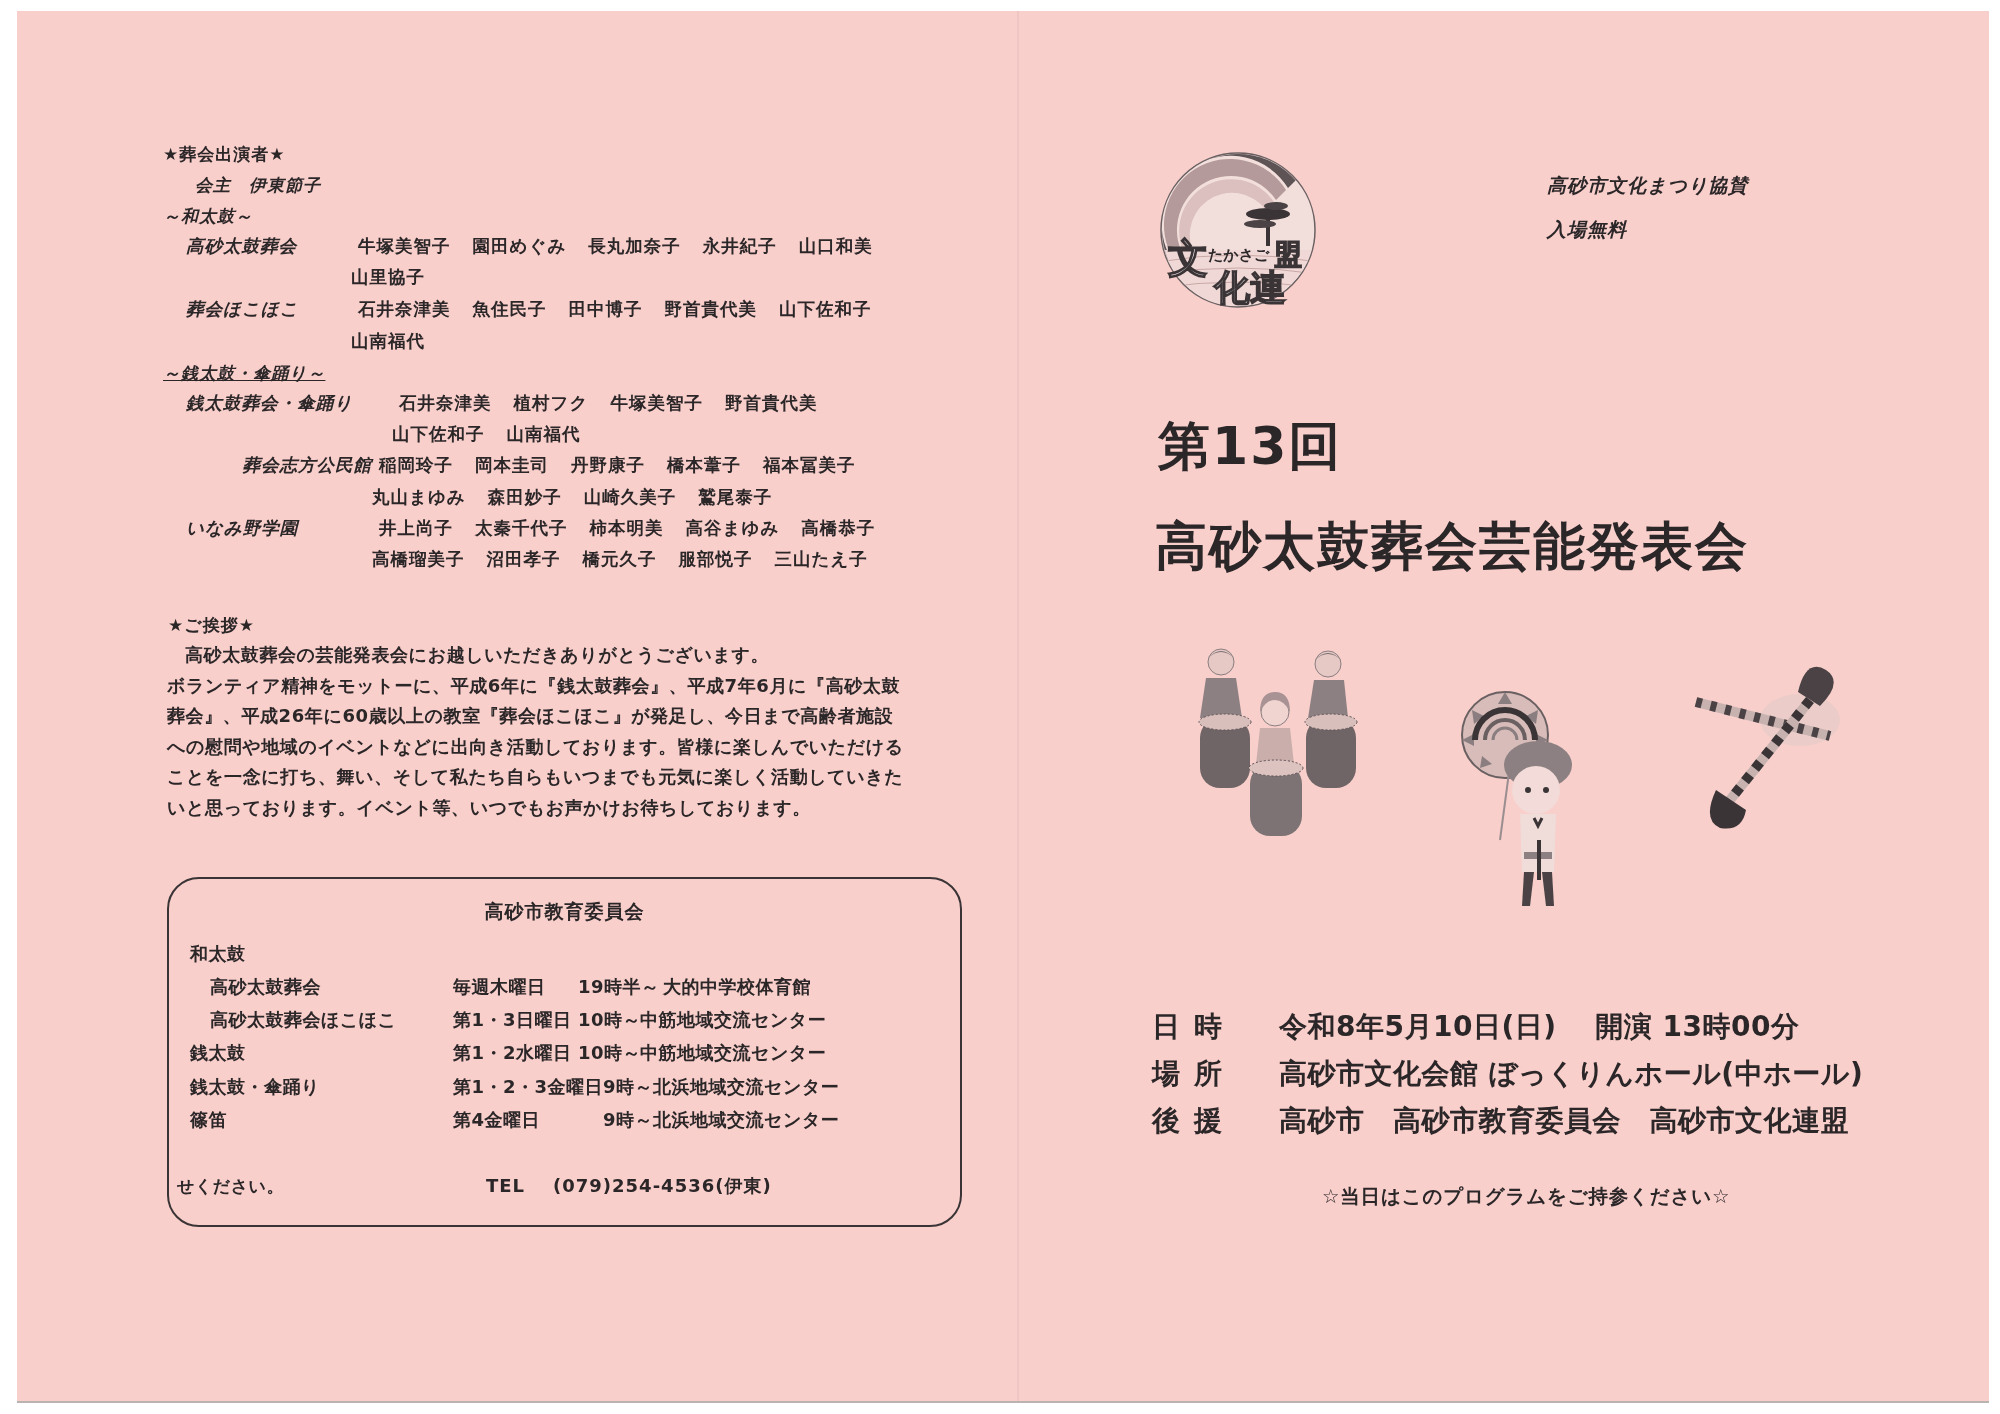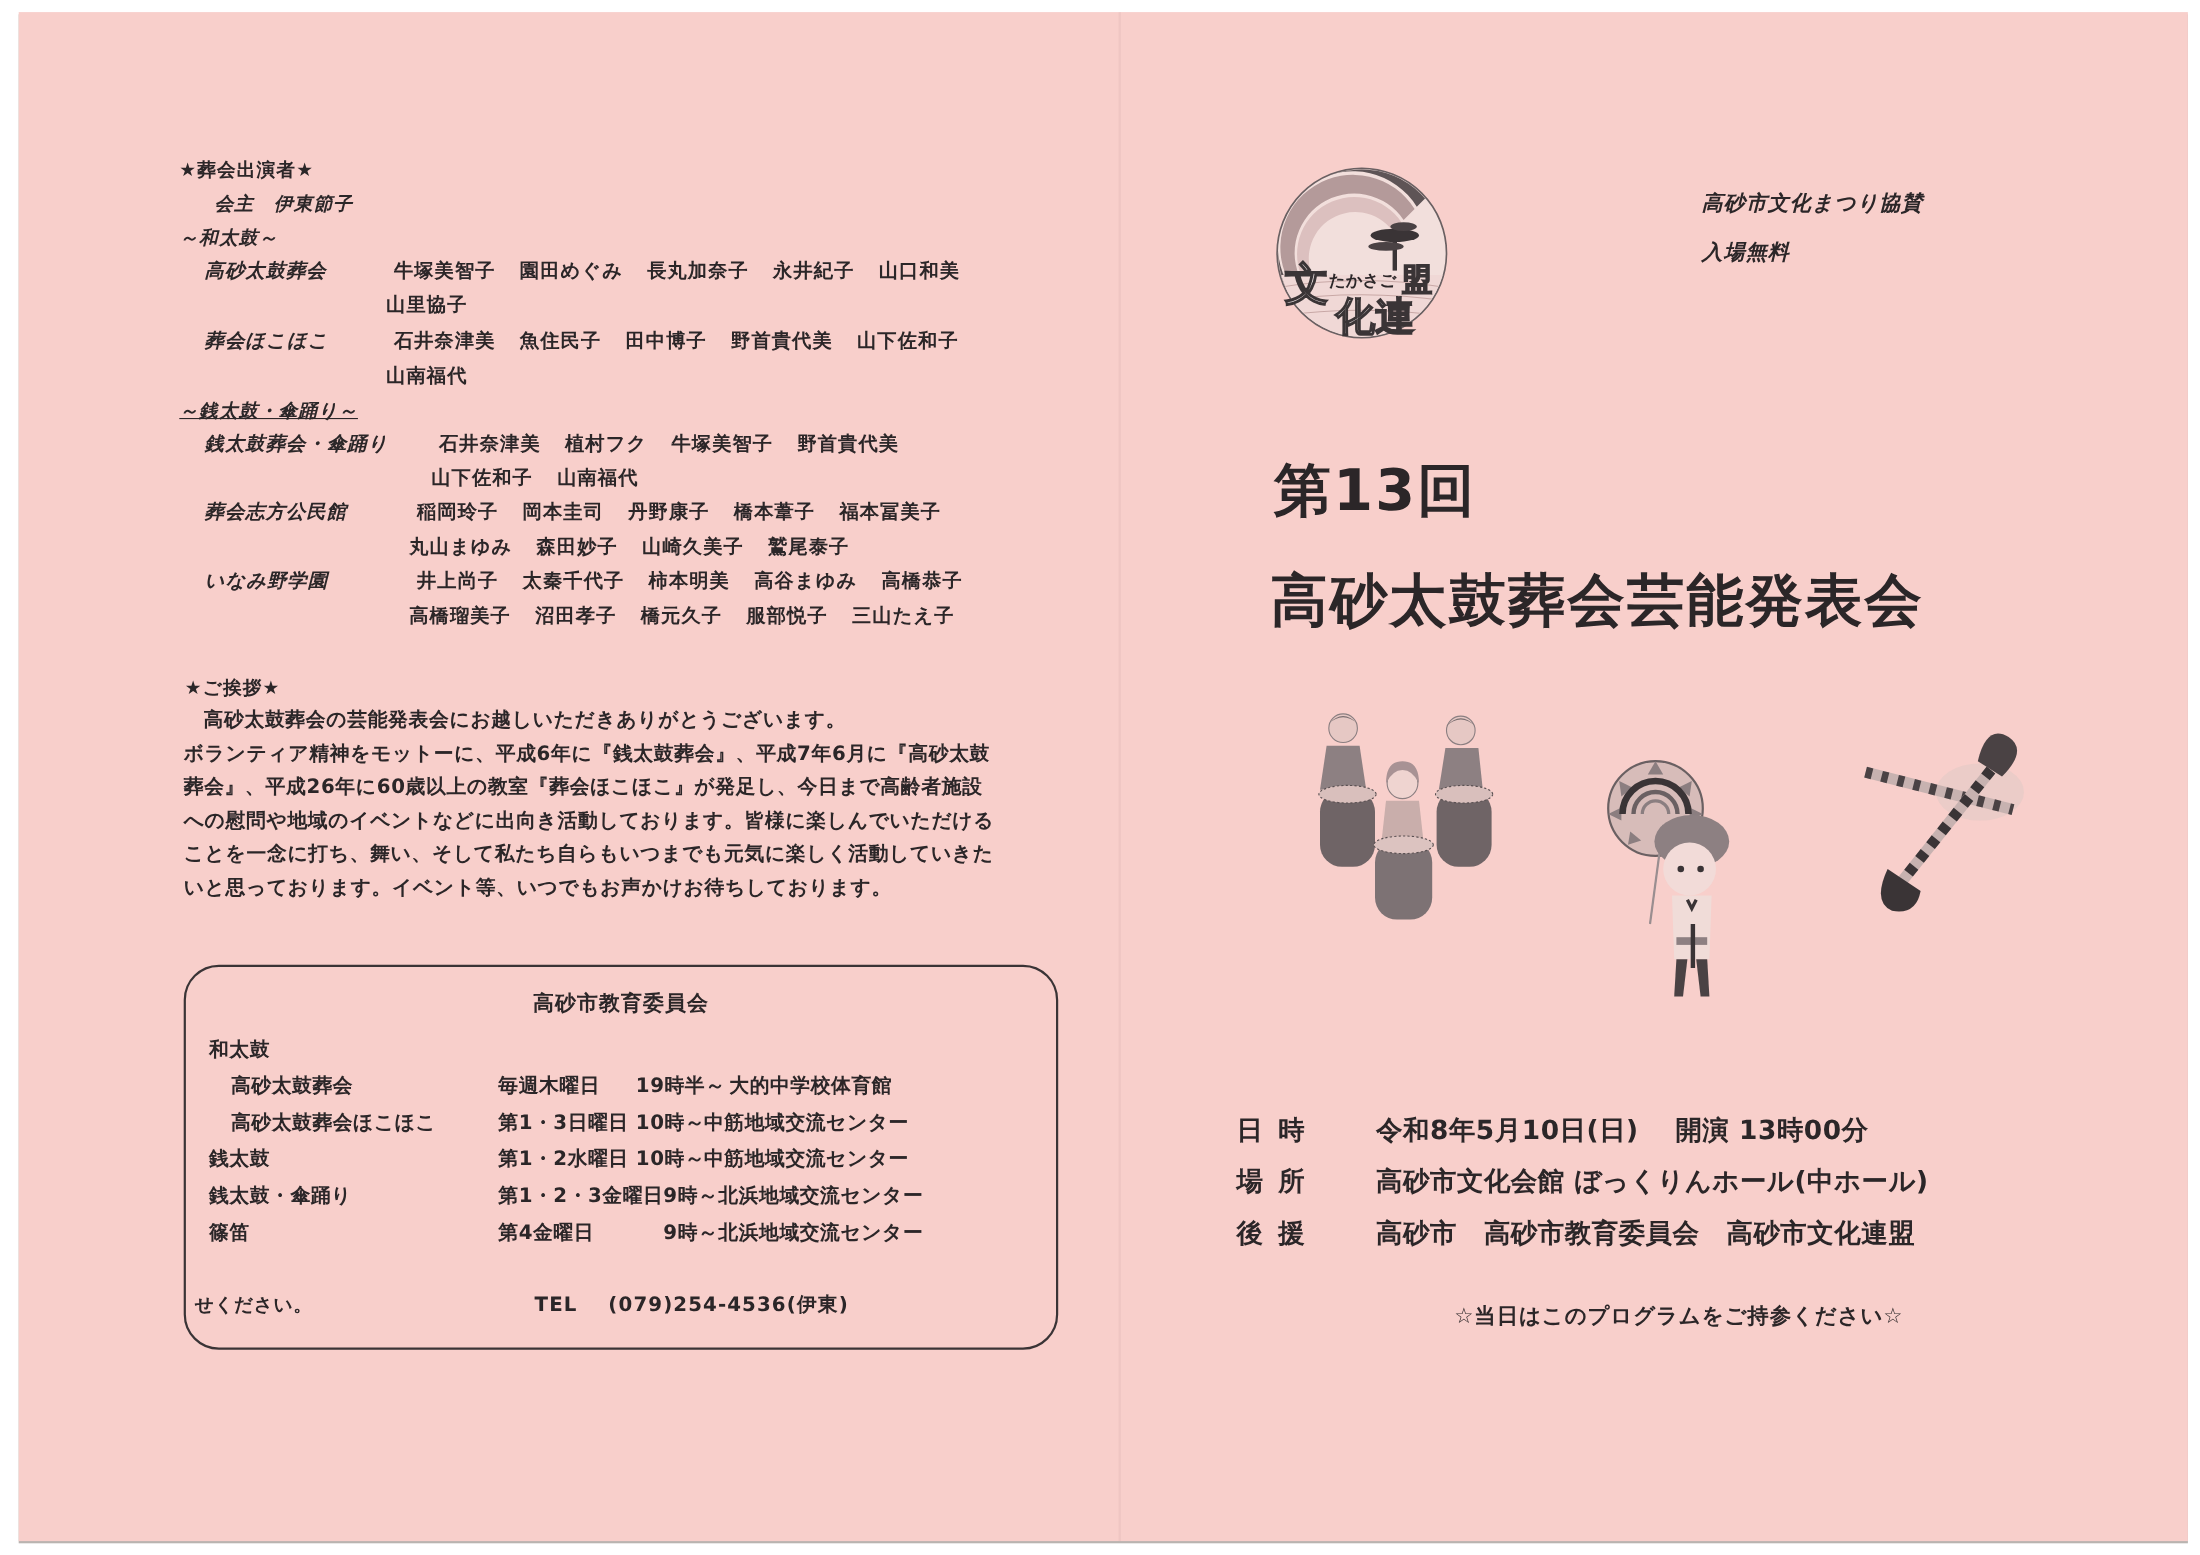--- a/index.html
+++ b/index.html
@@ -46,21 +46,21 @@
     
     .logo {
       position: absolute; left: 1158px; top: 150px; width: 160px; height: 160px;
     }
     .sponsor { position: absolute; left: 1503px; top: 163px; font-size: 19px; font-weight: bold; font-style: italic; letter-spacing: 1px; line-height: 44px; margin-left: 44px; }
     .title-num { position: absolute; left: 1158px; top: 412px; font-size: 52px; font-weight: bold; letter-spacing: 2px; }
     .title-main { position: absolute; left: 1155px; top: 512px; font-size: 52px; font-weight: bold; letter-spacing: 2px; }
 
     .illust { position: absolute; }
 
-    .info { position: absolute; left: 1124px; top: 1003px; font-size: 24px; font-weight: bold; letter-spacing: 0.5px; }
+    .info { position: absolute; left: 1152px; top: 1003px; font-size: 28px; font-weight: bold; letter-spacing: 0.5px; }
     .info-row { height: 47px; display: flex; align-items: center; white-space: nowrap; }
     .info-label { width: 127px; letter-spacing: 14px; }
 
     .bring { position: absolute; left: 1322px; top: 1183px; font-size: 19.5px; font-weight: bold; letter-spacing: 0.8px; white-space: nowrap; }
   </style>
 </head>
 <body>
 
 <div class="sheet">
   <div class="fold"></div>
@@ -96,21 +96,21 @@
   <span class="grp" style="width:206px;">銭太鼓葬会・傘踊り</span>
   <span class="names">
     <span>石井奈津美</span><span>植村フク</span><span>牛塚美智子</span><span>野首貴代美</span>
   </span>
 </div>
 <div class="perf-row" style="left:392px; top:422px;">
   <span class="names"><span>山下佐和子</span><span>山南福代</span></span>
 </div>
 
 <div class="perf-row" style="left:186px; top:453px;">
-  <span class="grp" style="width:186px;">葬会志方公民館</span>
+  <span class="grp" style="width:186px;text-align:right;">葬会志方公民館</span>
   <span class="names">
     <span>稲岡玲子</span><span>岡本圭司</span><span>丹野康子</span><span>橋本葦子</span><span>福本冨美子</span>
   </span>
 </div>
 <div class="perf-row" style="left:372px; top:485px;">
   <span class="names"><span>丸山まゆみ</span><span>森田妙子</span><span>山崎久美子</span><span>鷲尾泰子</span></span>
 </div>
 
 <div class="perf-row" style="left:186px; top:516px;">
   <span class="grp" style="width:186px;">いなみ野学園</span>

